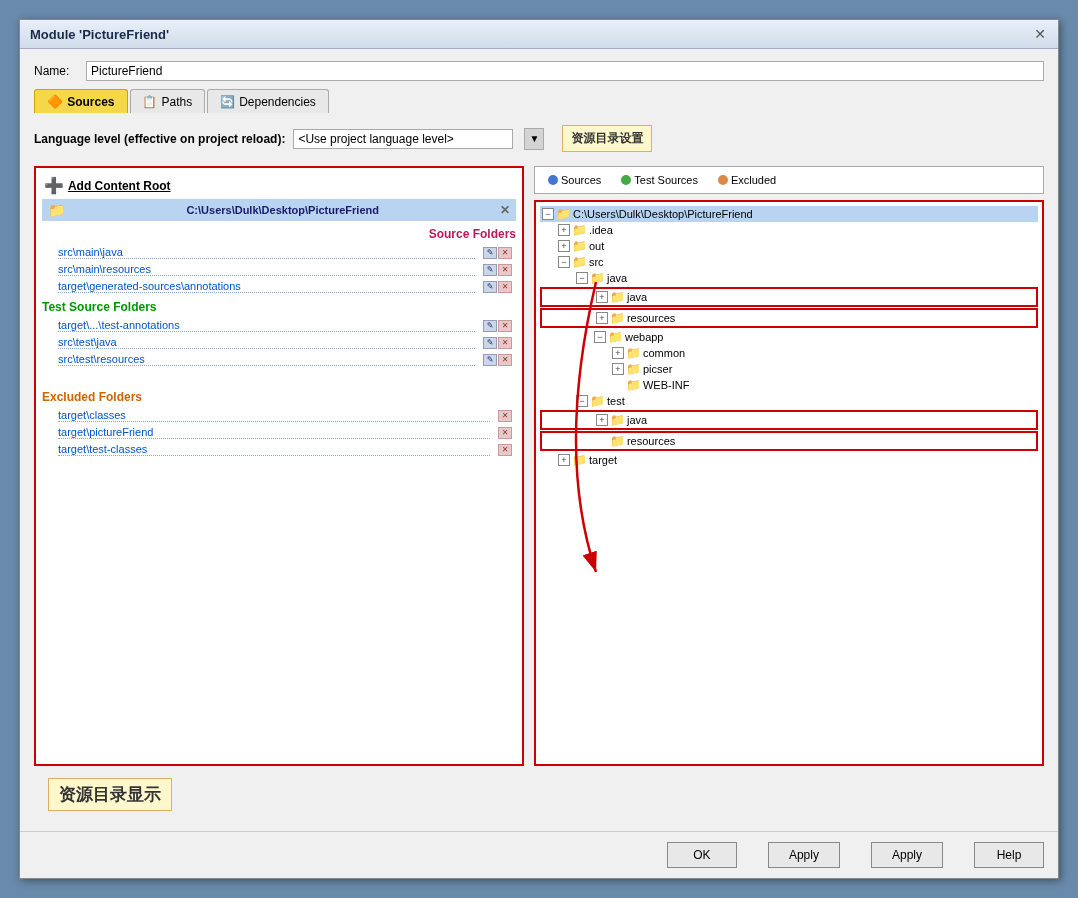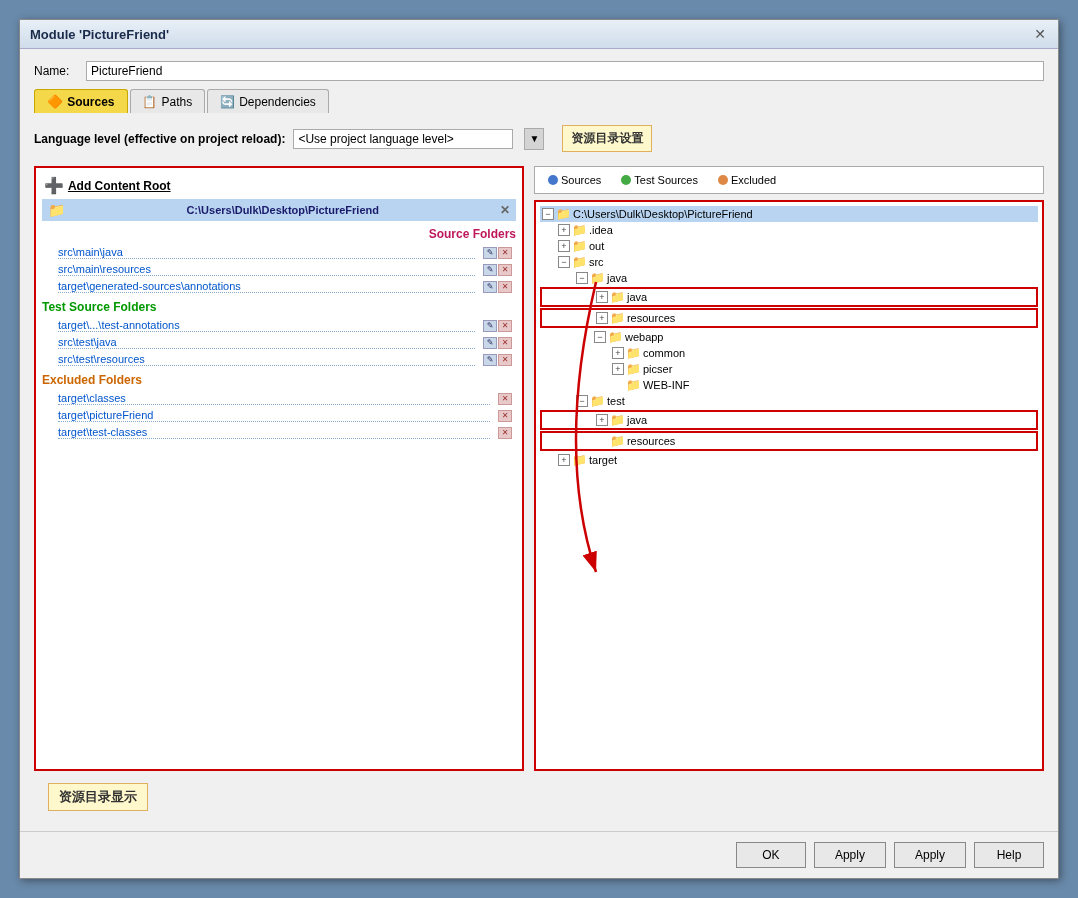--- a/index.html
+++ b/index.html
@@ -164,21 +164,21 @@
       font-weight: bold;
       color: #1a1a6a;
     }
     .section-title {
       font-size: 12px;
       font-weight: bold;
       padding: 4px 0 2px 0;
     }
     .section-source { color: #be185d; text-align: right; }
     .section-test { color: #009900; }
-    .section-excluded { color: #cc6600; }
+    .section-excluded { color: #cc6600; margin-top: 17px; }
     .folder-item {
       display: flex;
       align-items: center;
       justify-content: space-between;
       padding: 1px 4px 1px 16px;
       font-size: 11px;
       color: #0055cc;
       gap: 8px;
     }
     .folder-item-text {
@@ -287,32 +287,33 @@
       border-top: 1px solid #ccc;
       background: #f0f0f0;
     }
     .footer-btn {
       padding: 5px 20px;
       border: 1px solid #888;
       background: #e8e8e8;
       cursor: pointer;
       font-size: 12px;
       min-width: 70px;
+      margin-left: 23px;
     }
     .bottom-annotations {
       display: flex;
       gap: 20px;
       padding: 4px 14px 8px 14px;
       align-items: center;
     }
     .annotation-label {
       background: #fff8cc;
       border: 1px solid #e0b060;
       padding: 4px 10px;
-      font-size: 13px;
+      font-size: 17px;
       font-weight: bold;
       color: #333;
     }
     
     .arrow-overlay {
       position: absolute;
       top: 0; left: 0;
       width: 100%;
       height: 100%;
       pointer-events: none;

